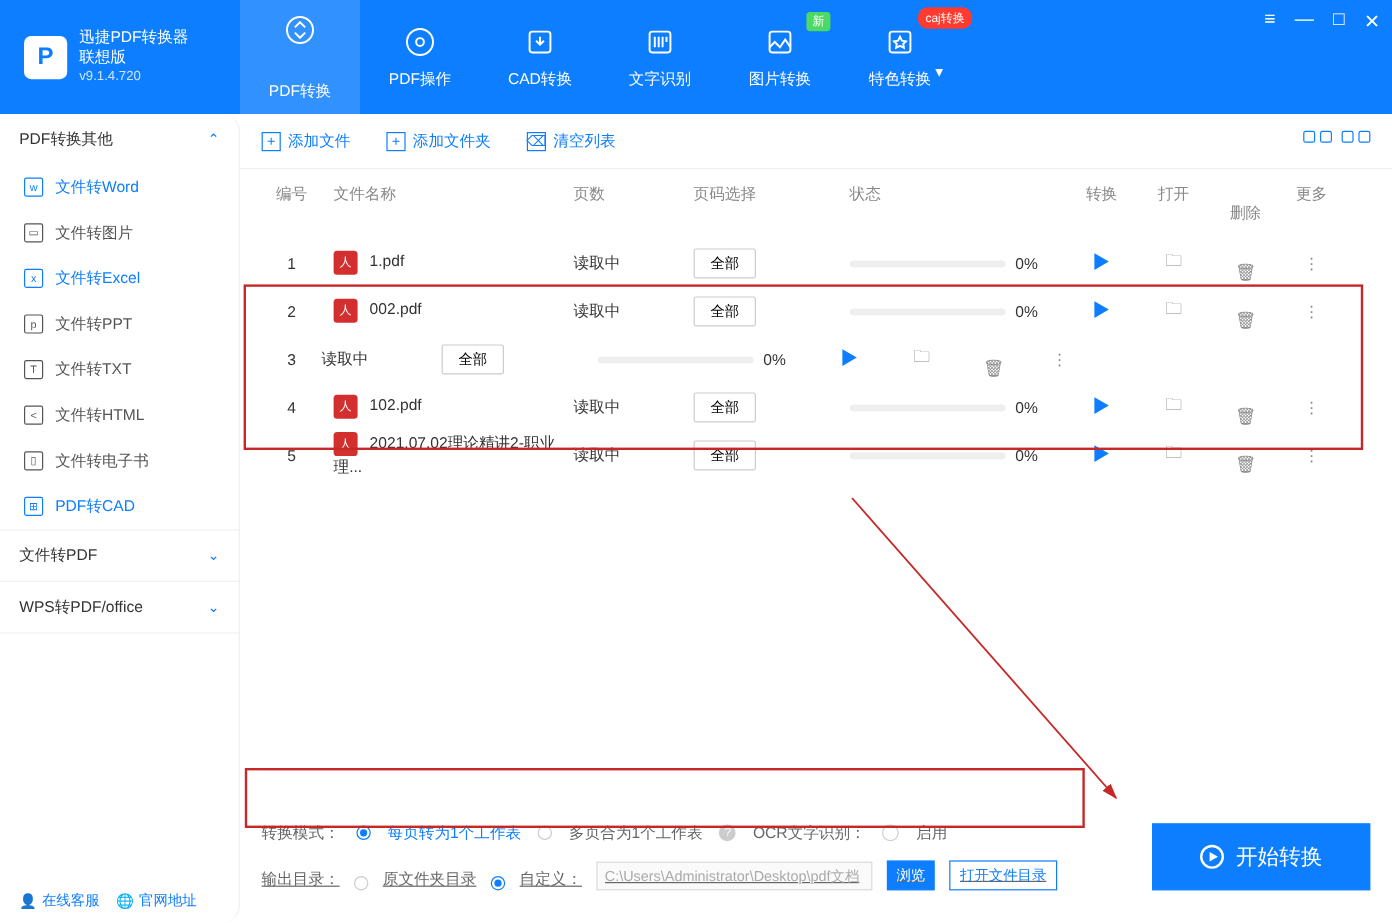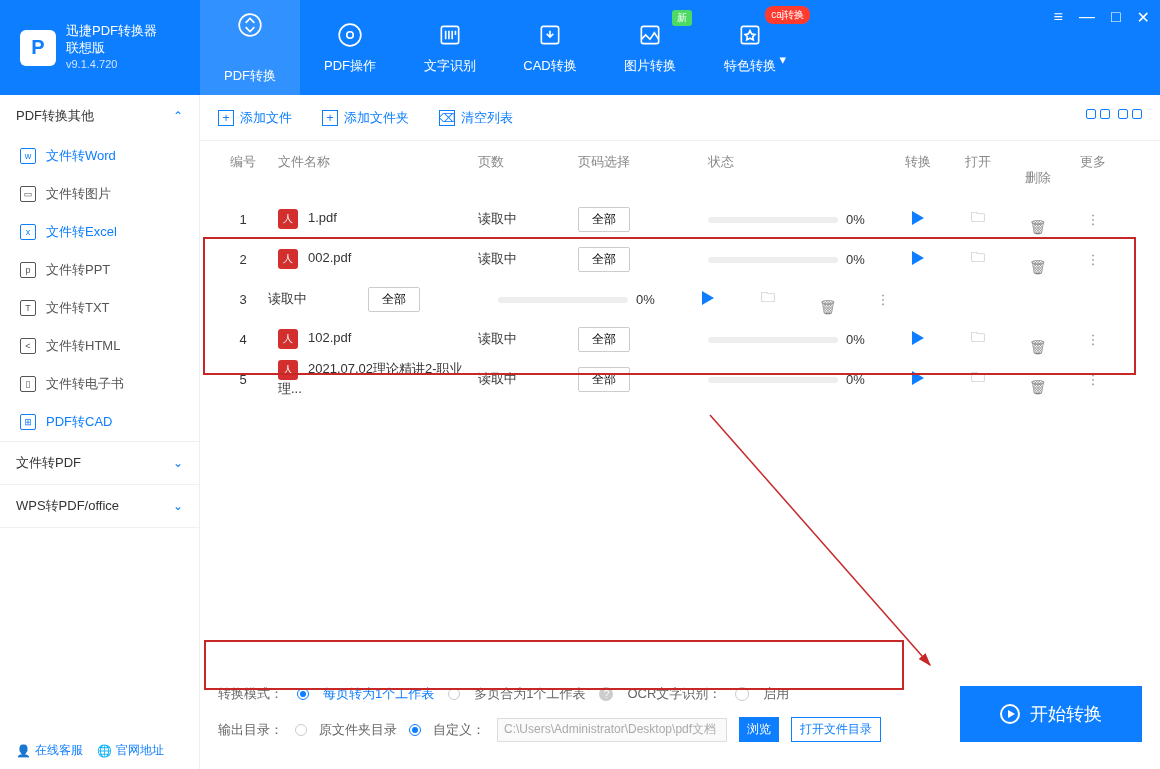--- a/index.html
+++ b/index.html
@@ -17,21 +17,21 @@
     .tab-icon { width: 28px; height: 28px; display: flex; align-items: center; justify-content: center; }
     .tab-badge { position: absolute; top: 10px; right: 8px; background: #4cd964; color: #fff; font-size: 10px; padding: 1px 5px; border-radius: 3px; }
     .tab-badge.caj { background: #ff3b30; top: 6px; right: -10px; padding: 2px 6px; border-radius: 8px; }
     .tab-arrow { position: absolute; bottom: 28px; right: 14px; }
     
     .window-controls { position: absolute; top: 8px; right: 10px; display: flex; gap: 16px; color: #fff; font-size: 16px; }
     .window-controls span { cursor: pointer; }
     
     .main { display: flex; height: calc(100% - 95px); }
     
-    .sidebar { width: 200px; background: #fff; border-right: 1px solid #eee; display: flex; flex-direction: column; }
+    .sidebar { width: 200px; background: #fff; border-right: 1px solid #eee; display: flex; flex-direction: column; border-radius: 15px; }
     .sidebar-group { border-bottom: 1px solid #f0f0f0; }
     .sidebar-group-header { padding: 12px 16px; font-size: 13px; color: #333; display: flex; justify-content: space-between; align-items: center; cursor: pointer; }
     .chevron { color: #0d7eff; font-size: 12px; }
     .sidebar-item { padding: 10px 16px 10px 20px; font-size: 13px; color: #555; display: flex; align-items: center; gap: 10px; cursor: pointer; }
     .sidebar-item.active { color: #0d7eff; }
     .sidebar-item.blue { color: #0d7eff; }
     .sidebar-item-icon { width: 16px; height: 16px; border: 1px solid currentColor; border-radius: 2px; display: flex; align-items: center; justify-content: center; font-size: 9px; }
     .sidebar-footer { margin-top: auto; padding: 10px 16px; font-size: 12px; display: flex; gap: 14px; }
     .sidebar-footer a { color: #0d7eff; display: flex; align-items: center; gap: 4px; text-decoration: none; }
     
@@ -73,21 +73,21 @@
     
     .bottom-bar { position: absolute; bottom: 13px; left: 0; right: 0; padding: 0 18px 14px; }
     .mode-row { display: flex; align-items: center; gap: 14px; font-size: 13px; color: #666; padding: 14px 0; }
     .radio { width: 12px; height: 12px; border: 1px solid #ccc; border-radius: 50%; display: inline-block; position: relative; }
     .radio.checked { border-color: #0d7eff; }
     .radio.checked::after { content: ''; position: absolute; width: 6px; height: 6px; background: #0d7eff; border-radius: 50%; top: 2px; left: 2px; }
     .mode-link { color: #0d7eff; }
     .help-icon { width: 14px; height: 14px; background: #ccc; border-radius: 50%; color: #fff; font-size: 10px; display: inline-flex; align-items: center; justify-content: center; }
     .check-icon { width: 14px; height: 14px; border: 1px solid #ccc; border-radius: 50%; display: inline-block; }
     
-    .output-row { display: flex; align-items: center; gap: 12px; font-size: 13px; color: #666; }
+    .output-row { display: flex; align-items: flex-end; gap: 12px; font-size: 13px; color: #666; text-decoration: underline; }
     .path-input { flex: 0 0 230px; padding: 4px 6px; border: 1px solid #ddd; font-size: 12px; color: #aaa; background: #fafafa; }
     .browse-btn { background: #0d7eff; color: #fff; padding: 4px 8px; font-size: 12px; border: none; cursor: pointer; }
     .open-dir-btn { color: #0d7eff; border: 1px solid #0d7eff; padding: 3px 8px; font-size: 12px; background: #fff; cursor: pointer; }
     
     .start-btn { position: absolute; right: 18px; bottom: 14px; background: #0d7eff; color: #fff; padding: 16px 40px; font-size: 18px; border: none; cursor: pointer; display: flex; align-items: center; gap: 10px; }
     .start-btn-icon { width: 20px; height: 20px; border: 2px solid #fff; border-radius: 50%; display: flex; align-items: center; justify-content: center; }
     .start-btn-icon::after { content: ''; width: 0; height: 0; border-left: 7px solid #fff; border-top: 4px solid transparent; border-bottom: 4px solid transparent; margin-left: 2px; }
   </style>
 </head>
 <body>
@@ -117,33 +117,33 @@
             <circle cx="12" cy="12" r="3"></circle>
             <circle cx="12" cy="12" r="10"></circle>
           </svg>
         </div>
       <span>PDF操作</span>
     </div>
     <div class="tab">
       <div class="tab-icon">
           <svg width="26" height="26" viewBox="0 0 24 24" fill="none" stroke="#fff" stroke-width="1.5">
             <rect x="4" y="4" width="16" height="16" rx="2"></rect>
+            <path d="M12 8v6m-3-3l3 3 3-3"></path>
+          </svg>
+        </div>
+      <span>CAD转换</span>
+    </div>
+    <div class="tab">
+      <div class="tab-icon">
+          <svg width="26" height="26" viewBox="0 0 24 24" fill="none" stroke="#fff" stroke-width="1.5">
+            <rect x="4" y="4" width="16" height="16" rx="2"></rect>
             <path d="M8 8v8M11 8v8M14 8v8M17 8v4"></path>
           </svg>
         </div>
       <span>文字识别</span>
-    </div>
-    <div class="tab">
-      <div class="tab-icon">
-          <svg width="26" height="26" viewBox="0 0 24 24" fill="none" stroke="#fff" stroke-width="1.5">
-            <rect x="4" y="4" width="16" height="16" rx="2"></rect>
-            <path d="M12 8v6m-3-3l3 3 3-3"></path>
-          </svg>
-        </div>
-      <span>CAD转换</span>
     </div>
     <div class="tab">
       <span class="tab-badge">新</span>
       <div class="tab-icon">
           <svg width="26" height="26" viewBox="0 0 24 24" fill="none" stroke="#fff" stroke-width="1.5">
             <rect x="4" y="4" width="16" height="16" rx="2"></rect>
             <path d="M4 16l4-4 4 4 4-6 4 6"></path>
           </svg>
         </div>
       <span>图片转换</span>

